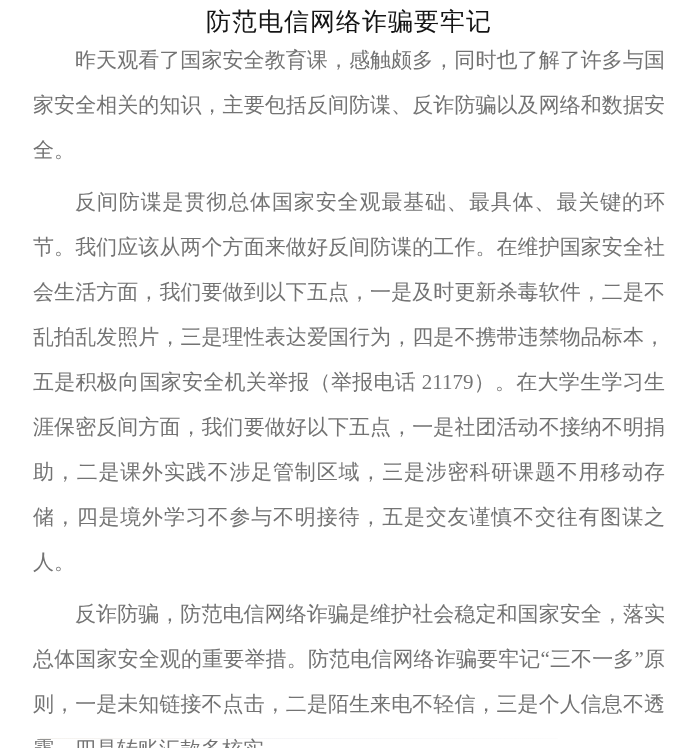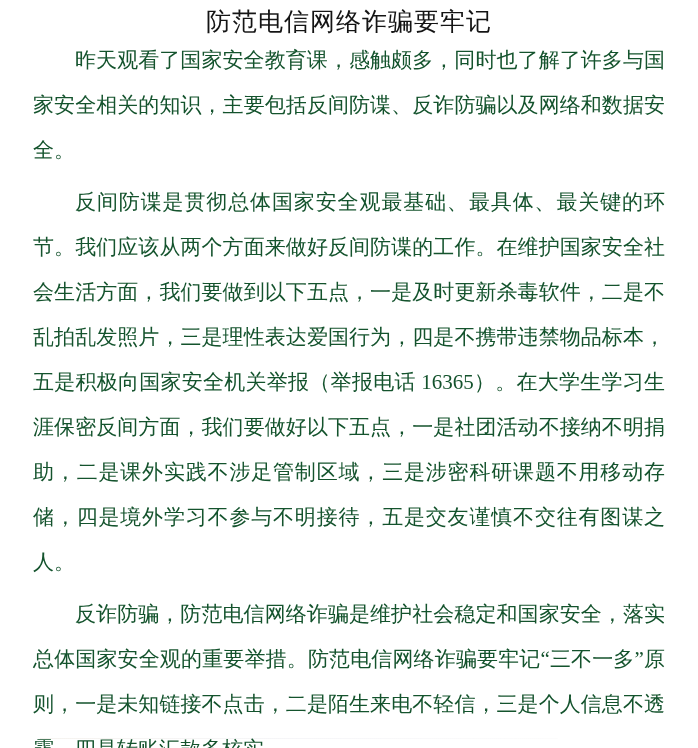--- a/index.html
+++ b/index.html
@@ -30,21 +30,21 @@
   }
   .doc-body p {
     margin: 0;
     padding: 0;
     text-indent: 2em;
     font-size: 21px;
     line-height: 45px;
     text-align: justify;
     text-justify: inter-ideograph;
     word-break: break-all;
-    color: #14532d;
+    color: #737373;
   }
   .doc-body p + p {
     margin-top: 7px;
   }
   
   .scan-artifact {
     position: absolute;
     left: 40px;
     right: 140px;
     bottom: 9px;
@@ -54,18 +54,18 @@
   }
 </style>
 </head>
 <body>
 
 <div class="page">
   <h1 class="doc-title">防范电信网络诈骗要牢记</h1>
 
   <div class="doc-body">
     <p>昨天观看了国家安全教育课，感触颇多，同时也了解了许多与国家安全相关的知识，主要包括反间防谍、反诈防骗以及网络和数据安全。</p>
-    <p>反间防谍是贯彻总体国家安全观最基础、最具体、最关键的环节。我们应该从两个方面来做好反间防谍的工作。在维护国家安全社会生活方面，我们要做到以下五点，一是及时更新杀毒软件，二是不乱拍乱发照片，三是理性表达爱国行为，四是不携带违禁物品标本，五是积极向国家安全机关举报（举报电话 16365）。在大学生学习生涯保密反间方面，我们要做好以下五点，一是社团活动不接纳不明捐助，二是课外实践不涉足管制区域，三是涉密科研课题不用移动存储，四是境外学习不参与不明接待，五是交友谨慎不交往有图谋之人。</p>
+    <p>反间防谍是贯彻总体国家安全观最基础、最具体、最关键的环节。我们应该从两个方面来做好反间防谍的工作。在维护国家安全社会生活方面，我们要做到以下五点，一是及时更新杀毒软件，二是不乱拍乱发照片，三是理性表达爱国行为，四是不携带违禁物品标本，五是积极向国家安全机关举报（举报电话 21179）。在大学生学习生涯保密反间方面，我们要做好以下五点，一是社团活动不接纳不明捐助，二是课外实践不涉足管制区域，三是涉密科研课题不用移动存储，四是境外学习不参与不明接待，五是交友谨慎不交往有图谋之人。</p>
     <p>反诈防骗，防范电信网络诈骗是维护社会稳定和国家安全，落实总体国家安全观的重要举措。防范电信网络诈骗要牢记“三不一多”原则，一是未知链接不点击，二是陌生来电不轻信，三是个人信息不透露，四是转账汇款多核实。</p>
   </div>
 
   <div class="scan-artifact"></div>
 </div>
 
 </body></html>

